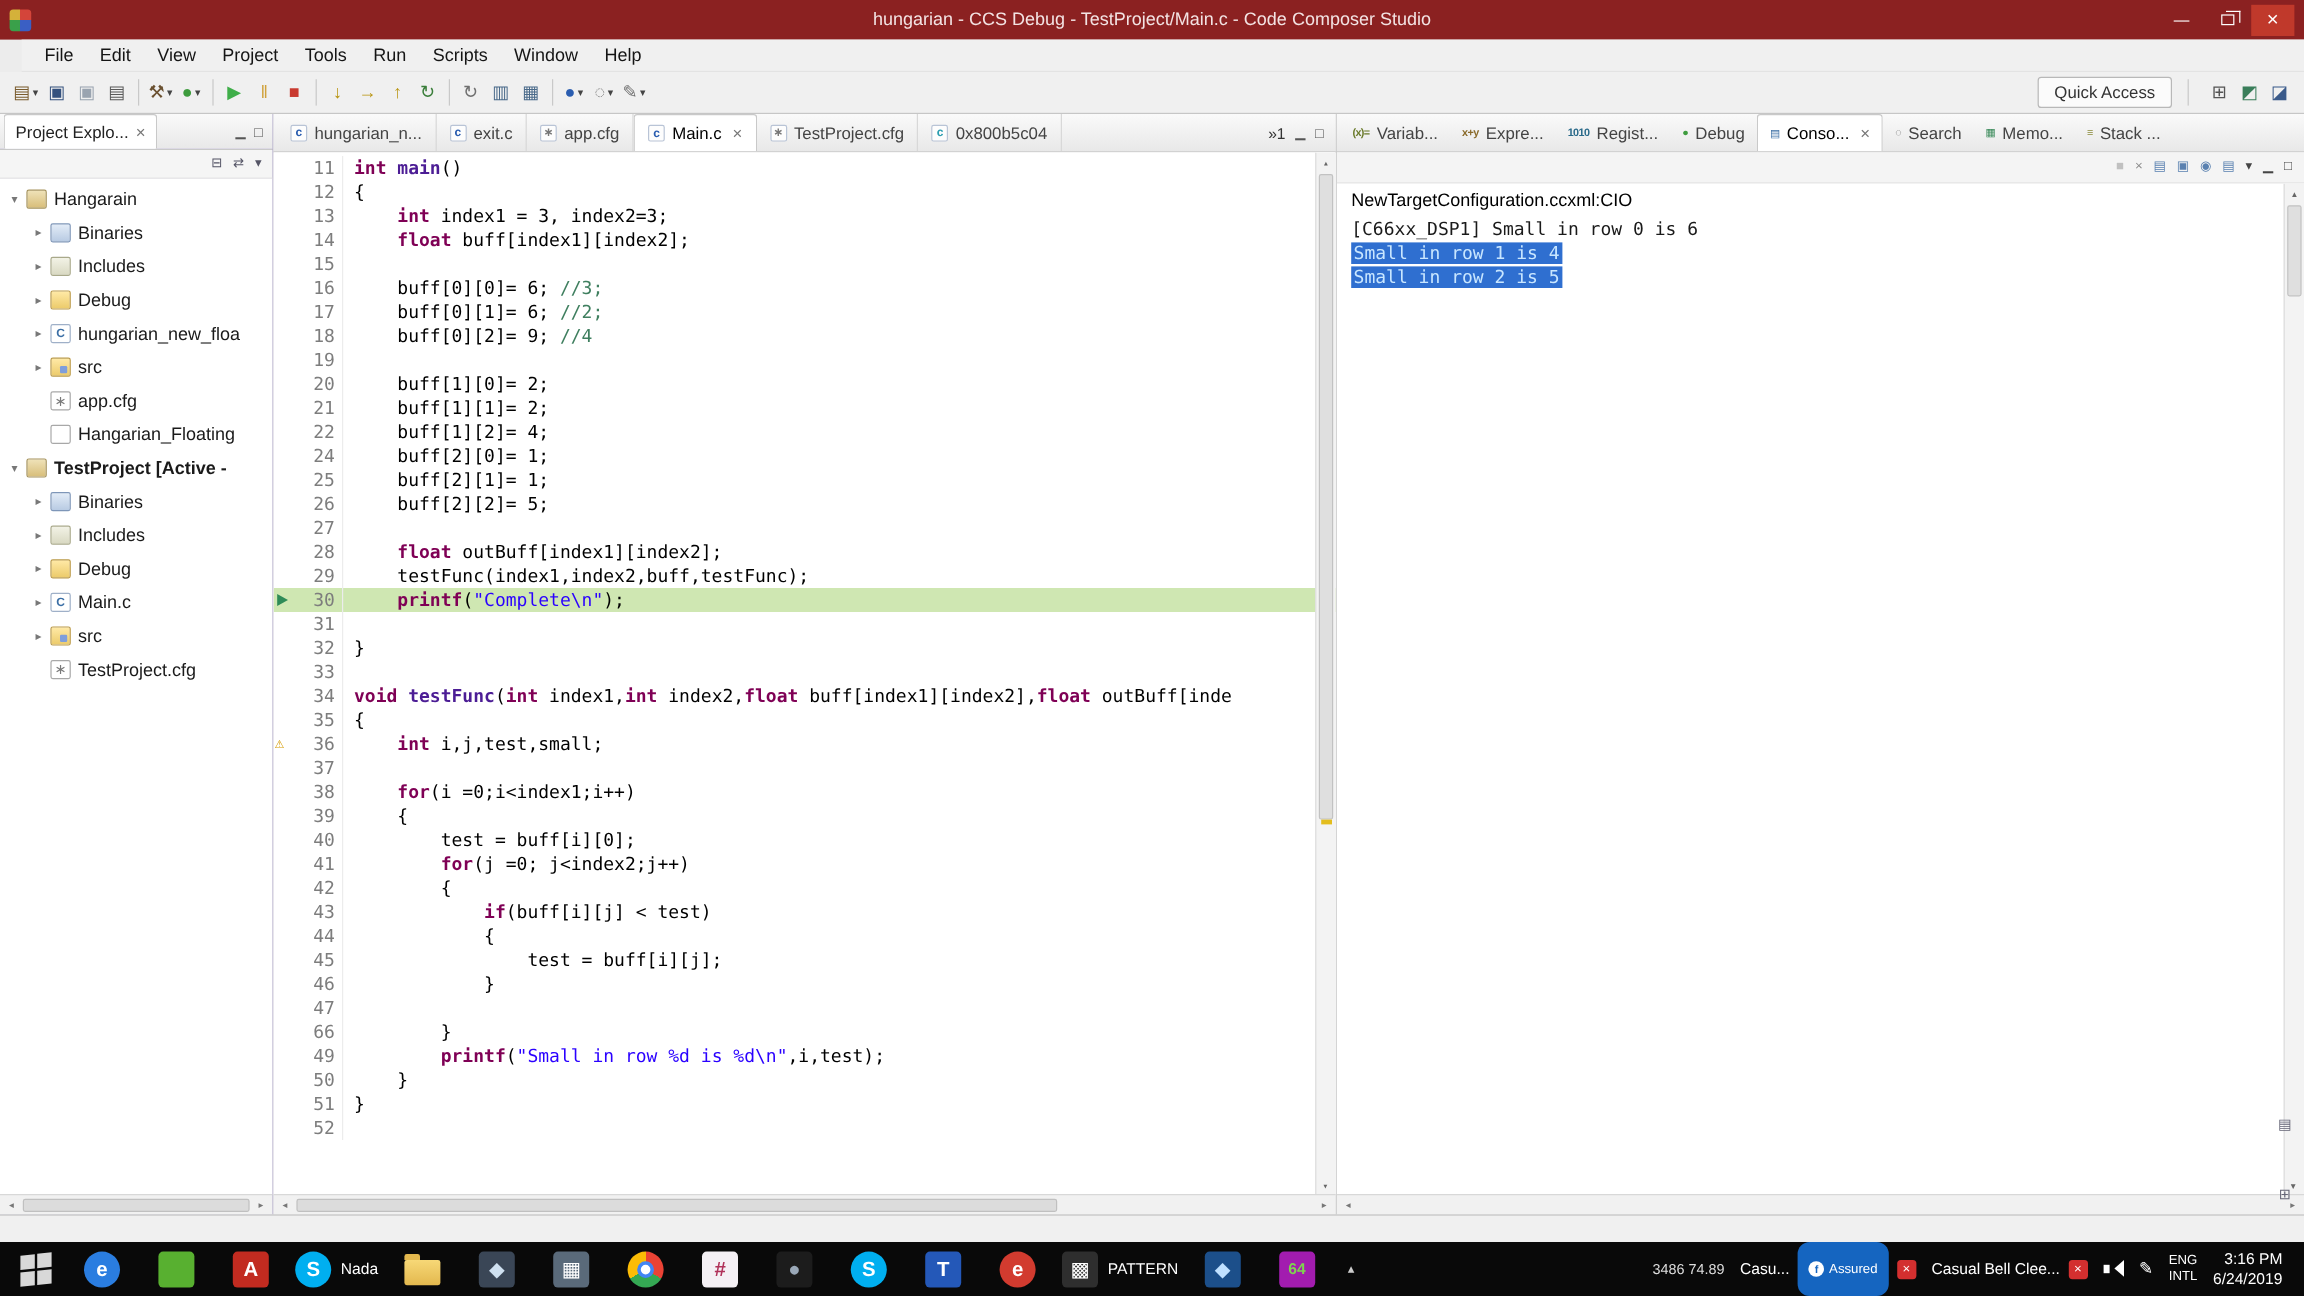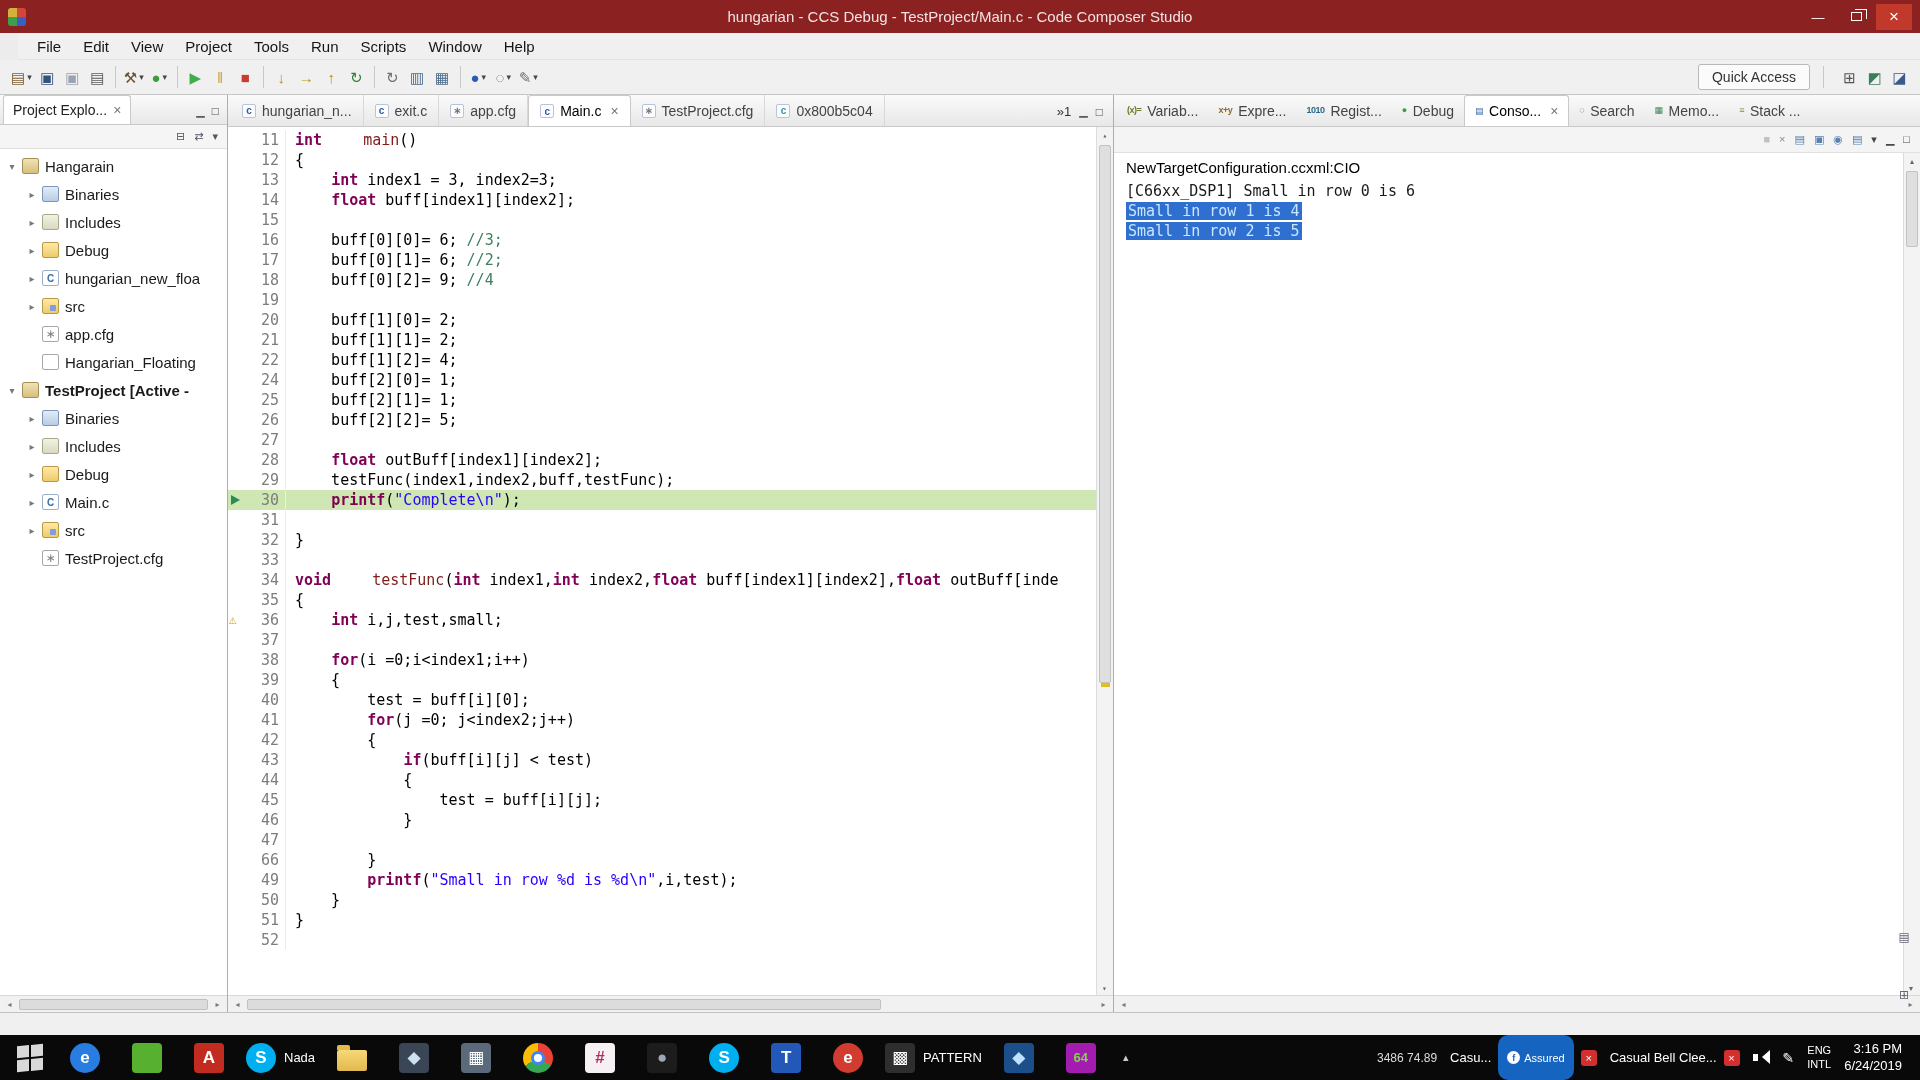--- a/index.html
+++ b/index.html
@@ -93,21 +93,21 @@
   .code-row { display:flex; height:20px; line-height:20px; font-size:15px; white-space:pre; }
   .code-row.hl { background:var(--debug_line,#cfe7b2); }
   .gut-marker { width:18px; flex:none; position:relative; }
   .marker-debug { position:absolute; left:3px; top:5px; width:0; height:0; border:5px solid transparent; border-left:9px solid #2e8b57; }
   .marker-warn { position:absolute; left:1px; top:0; font-size:13px; line-height:20px; color:#d69a00; }
   .gut-num { width:40px; flex:none; text-align:right; padding-right:6px; color:#7d7d7d; border-right:1px solid #ececec; }
   .code-text { padding-left:9px; }
   .tok-k { color:var(--keyword,#7f0055); font-weight:bold; }
   .tok-s { color:var(--string,#2a00ff); }
   .tok-c { color:var(--comment,#3f7f5f); }
-  .tok-f { color:#7f1d1d; font-weight:normal;margin-left:32px; }
+  .tok-f { color:#4c1d95; font-weight:bold; }
   .tok-p { color:#000; }
 
   
   .rightpanel { width:806px; min-width:806px; display:flex; flex-direction:column; background:#fff; }
   .rtab { height:31px; display:flex; align-items:center; gap:6px; padding:0 10px; font-size:14px; color:#444; white-space:nowrap; }
   .rtab.active { background:#fff; color:#000; border:1px solid #c9c9c9; border-bottom:none; border-radius:3px 3px 0 0; }
   .rtab-ic { font-size:9px; font-weight:bold; line-height:1; letter-spacing:-0.5px; }
   .console-toolbar { height:26px; background:#f4f4f4; border-bottom:1px solid #e0e0e0; display:flex; align-items:center; justify-content:flex-end; gap:9px; padding:0 10px; flex:none; font-size:12px; }
   .console-body { flex:1; position:relative; overflow:hidden; background:#fff; padding:6px 12px; }
   .console-title { font-size:15px; color:#000; margin-bottom:5px; }

